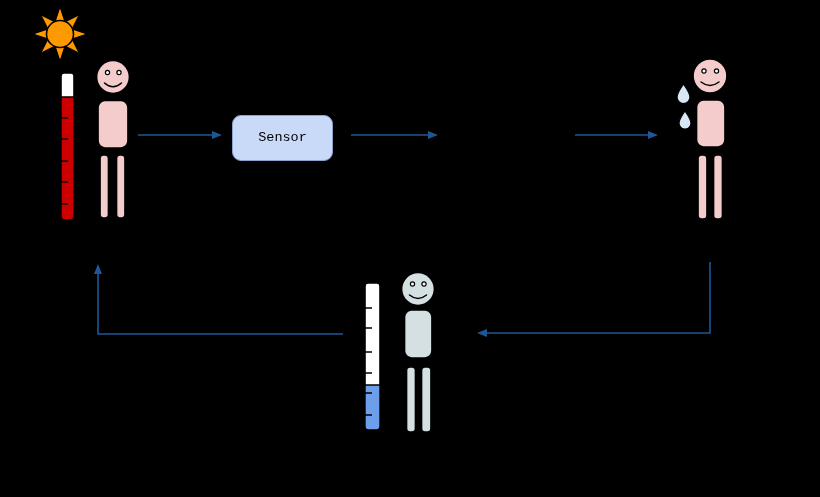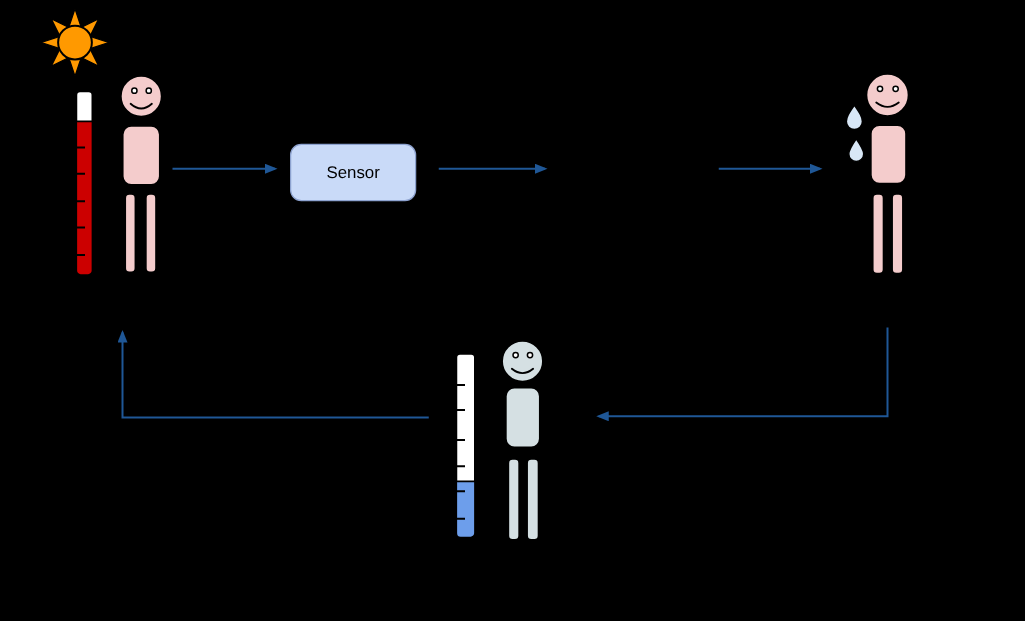--- a/index.html
+++ b/index.html
@@ -1,21 +1,21 @@
 <!DOCTYPE html>
 <html style="--background: #000000; --arrow: #1f5796; --box-fill: #c9daf8; --box-border: #8da2cf; --box-text: #000000; --sun: #ff9900; --thermometer-tube: #ffffff; --thermometer-high: #cc0000; --thermometer-low: #6d9eeb; --person-hot: #f4cccc; --person-cool: #d5e0e3; --droplet: #d8e7f6; --outline: #000000;"><head>
 <meta charset="utf-8">
 <style>
   html, body { margin: 0; padding: 0; background: #000; }
   .canvas {
     position: relative;
     width: 744px; height: 497px;
     background: var(--background, #000);
     overflow: hidden;
-    font-family: Liberation Sans, sans-serif;
+    font-family: Liberation Mono, monospace;
   }
   svg.diagram { position: absolute; left: 0; top: 0; }
 
   
   .arrow       { stroke: var(--arrow); stroke-width: 1.6; fill: none; }
   .arrow-fill  { fill: var(--arrow); }
   .sun-fill    { fill: var(--sun); stroke: var(--outline); stroke-width: 1; }
   .sun-core    { fill: var(--sun); stroke: var(--outline); stroke-width: 1.6; }
   .tube        { fill: var(--thermometer-tube); stroke: var(--outline); stroke-width: 1.6; }
   .merc-high   { fill: var(--thermometer-high); stroke: var(--outline); stroke-width: 1.4; }

